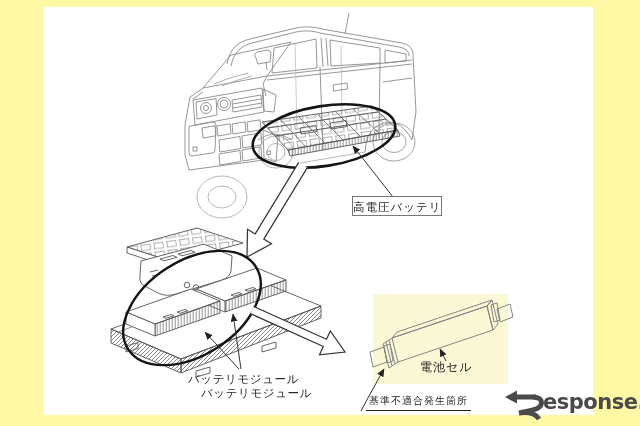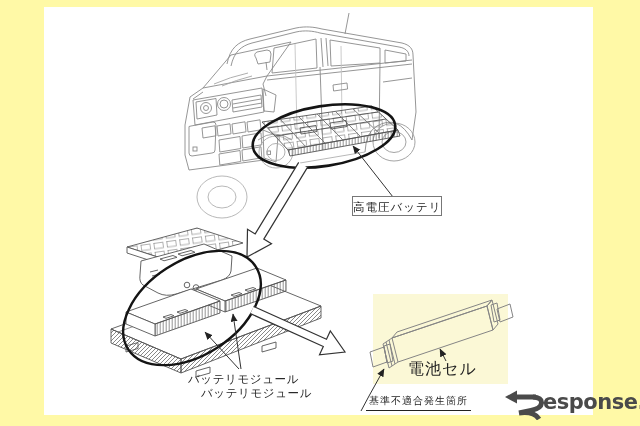--- a/index.html
+++ b/index.html
@@ -6,21 +6,21 @@
   body{width:640px;height:426px;overflow:hidden;font-family:"Liberation Serif",serif;}
   .stage{position:relative;width:640px;height:426px;background:#FFF9A6;}
   .canvas{position:absolute;left:44px;top:7px;width:549px;height:408px;background:#FFFFFF;}
   .cell-panel{position:absolute;left:373px;top:294px;width:135px;height:90px;background:#FBF8D6;}
   .art{position:absolute;left:0;top:0;width:640px;height:426px;pointer-events:none;}
   .jp{position:absolute;color:#1f1f1f;white-space:nowrap;font-family:"Liberation Serif",serif;}
   .hv-box{left:352px;top:196px;width:90px;height:20px;line-height:20px;
           font-size:11.5px;letter-spacing:1px;border:1px solid #777;background:#fff;box-sizing:border-box;}
   .mod1{left:188px;top:372px;font-size:11.5px;letter-spacing:0.6px;}
   .mod2{left:201px;top:386px;font-size:11.5px;letter-spacing:0.6px;}
-  .cell-lbl{left:408px;top:359px;font-size:16px;letter-spacing:1px;}
+  .cell-lbl{left:420px;top:359px;font-size:12px;letter-spacing:1px;}
   .defect{left:366px;top:394px;font-size:10px;letter-spacing:1px;border-bottom:1.2px solid #222;padding:0 3px 2px 3px;}
   .logo{position:absolute;left:503px;top:388px;width:137px;height:32px;}
   .logo-text{position:absolute;left:40px;top:2px;font-family:"DejaVu Sans",sans-serif;font-weight:bold;
              font-size:21px;letter-spacing:-0.5px;color:#4a4a4a;}
 </style>
 </head>
 <body>
 
 <div class="stage">
   <div class="canvas"></div>

